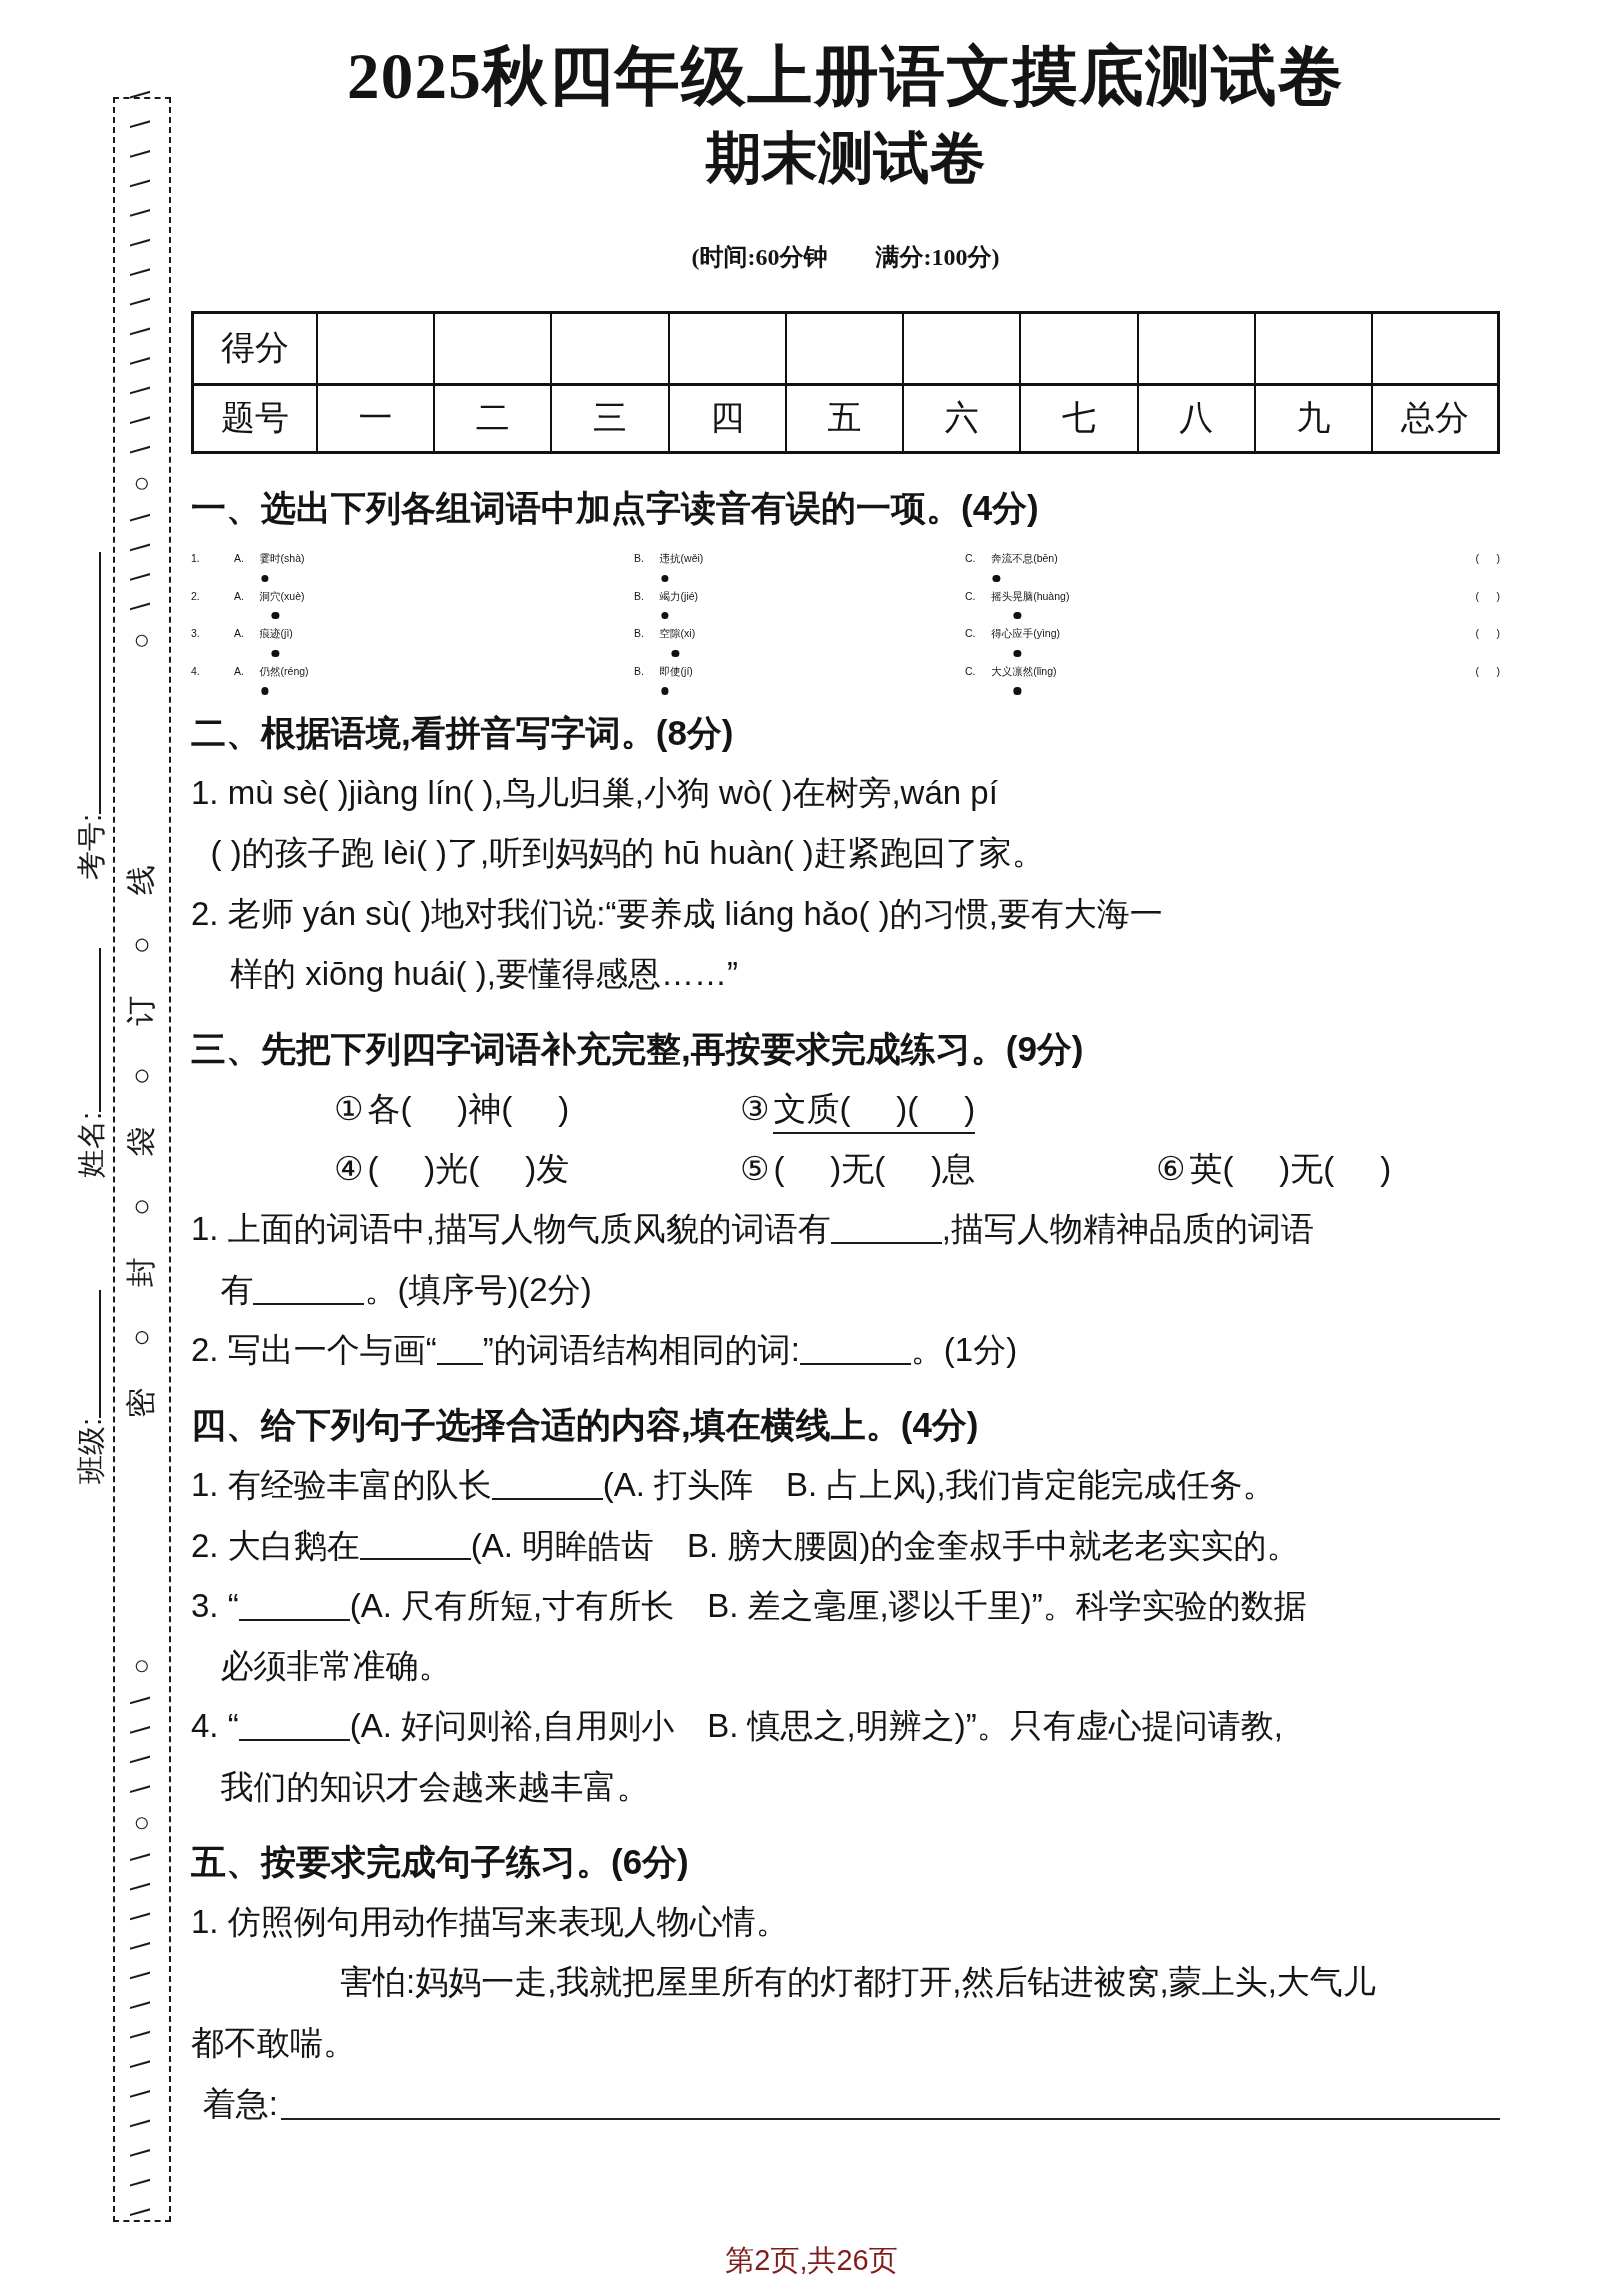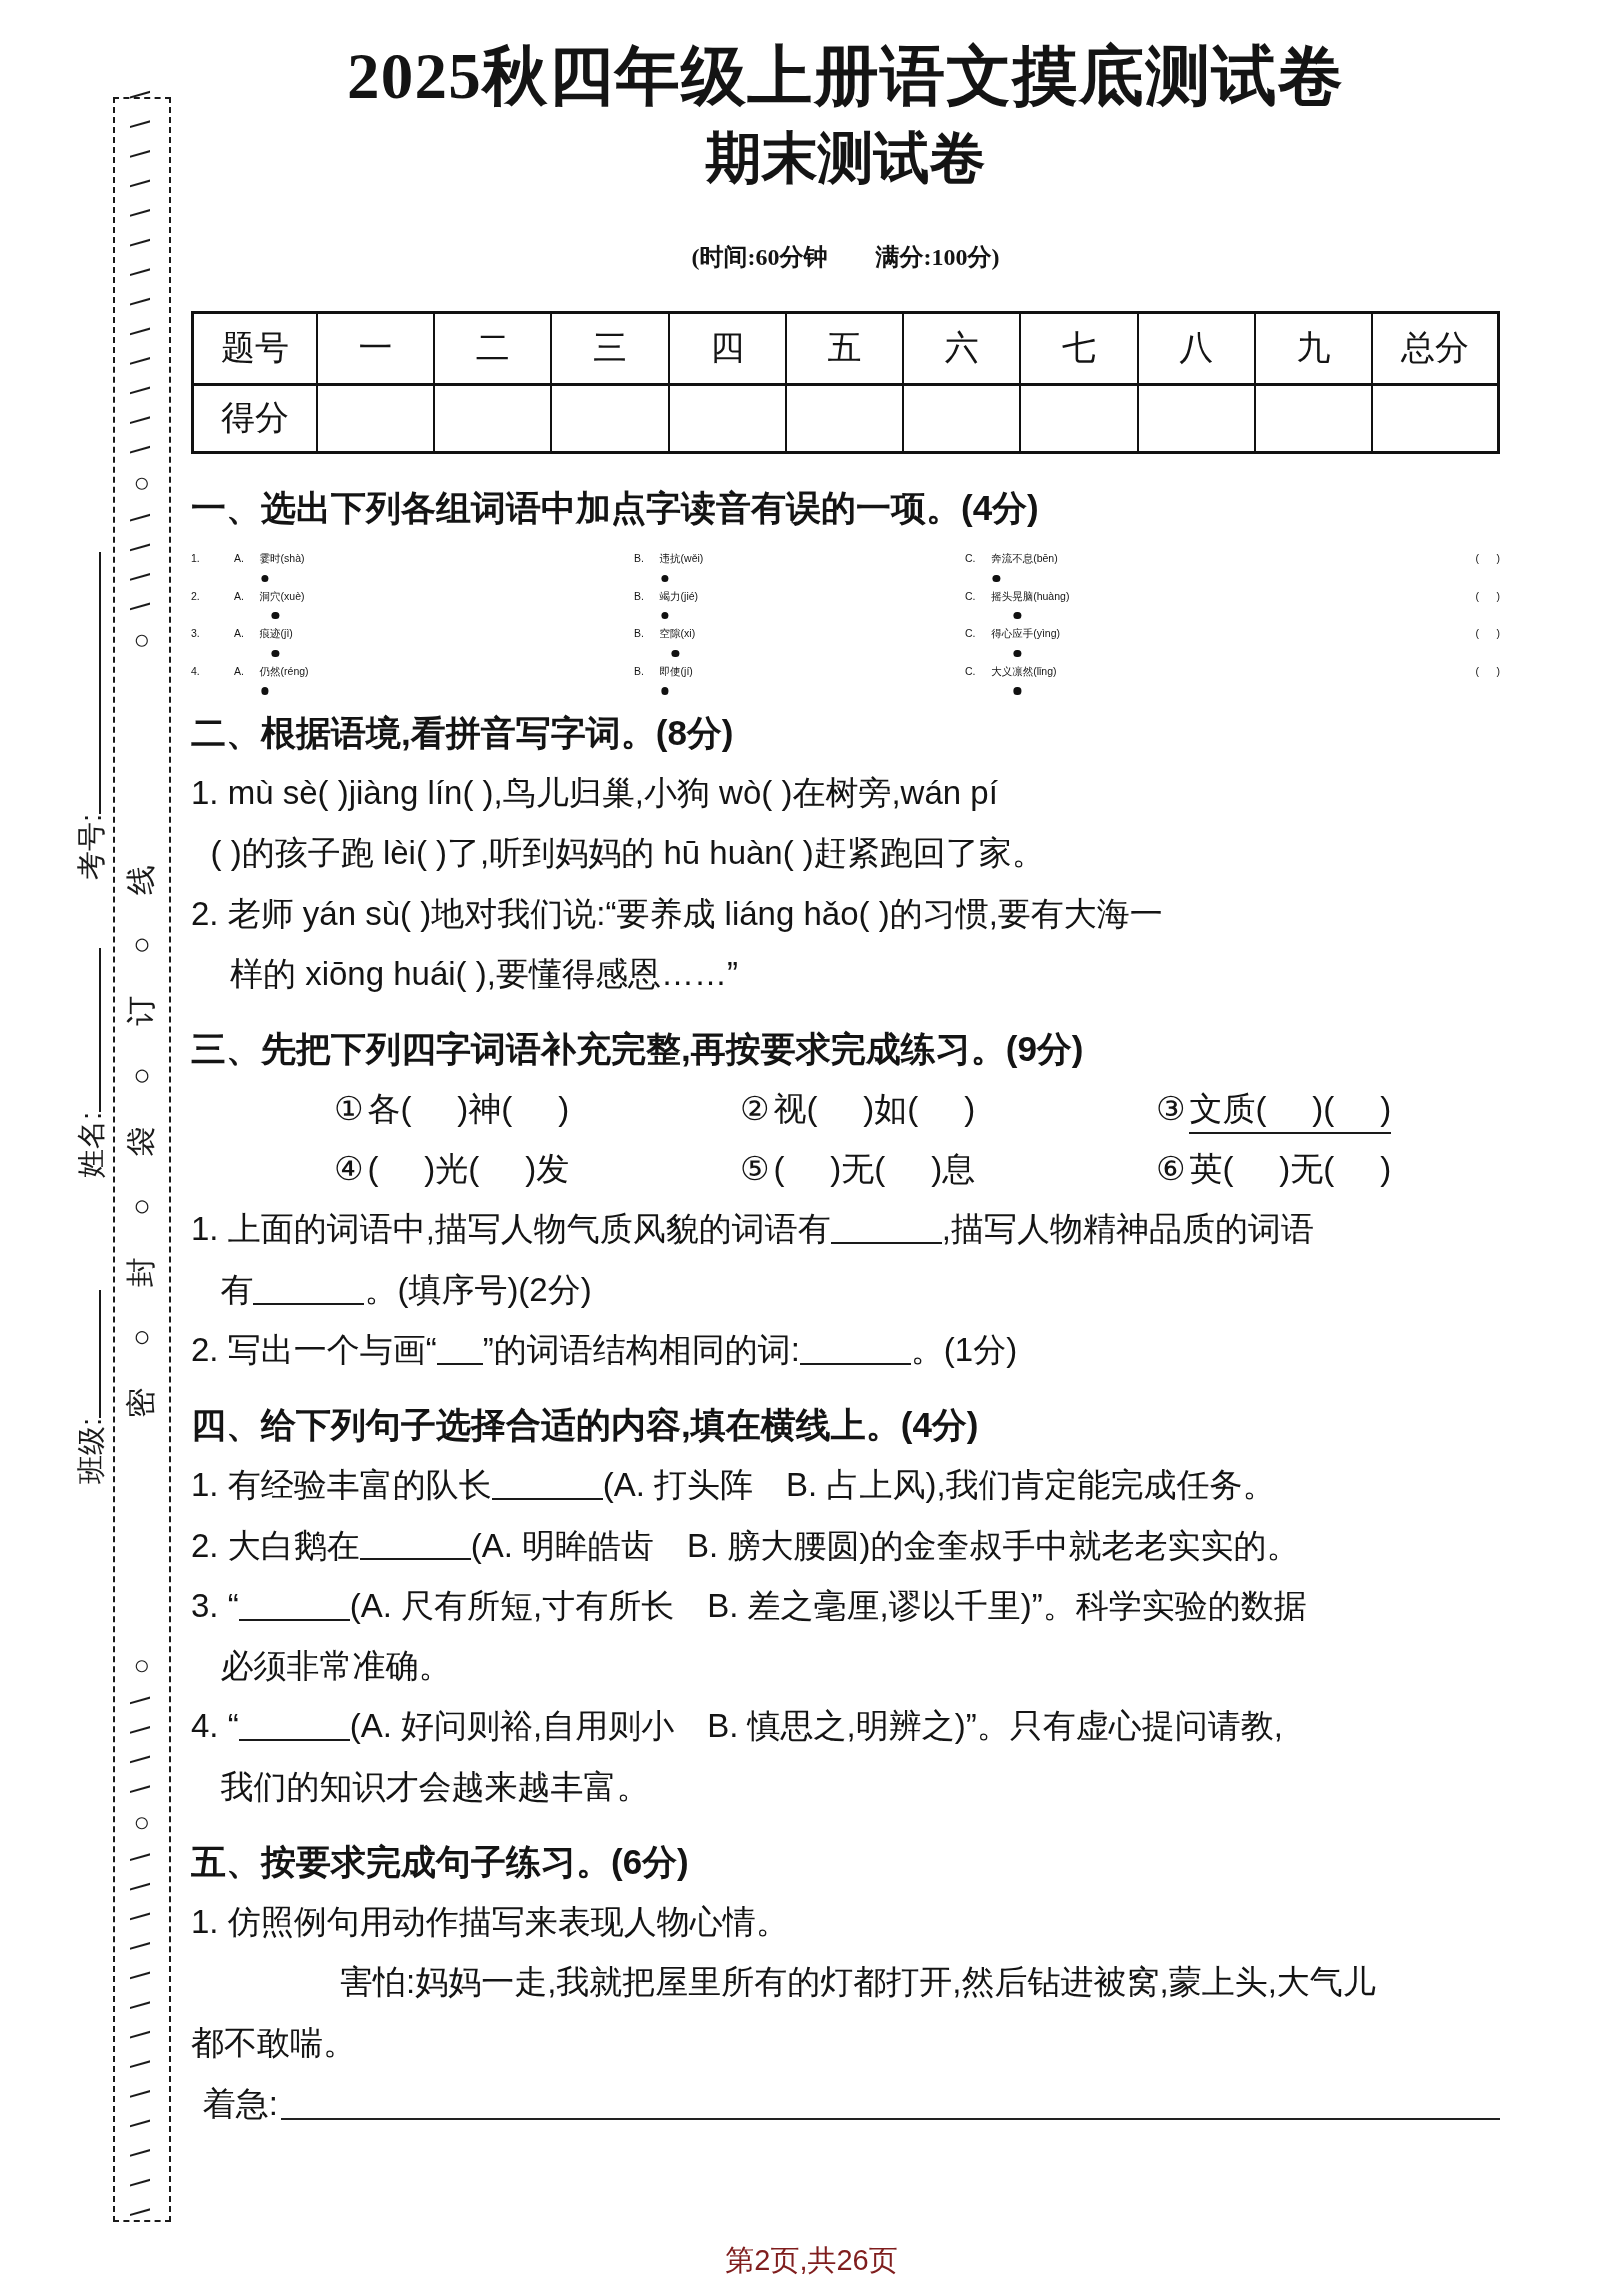--- a/index.html
+++ b/index.html
@@ -91,45 +91,45 @@
 
   <div class="main">
 
     <div class="title">2025秋四年级上册语文摸底测试卷</div>
     <div class="subtitle">期末测试卷</div>
     <div class="info">(时间:60分钟　　满分:100分)</div>
 
     <table class="score">
       <tbody>
           <tr>
+        <td class="cfirst">得分</td>
+        <td></td>
+        <td></td>
+        <td></td>
+        <td></td>
+        <td></td>
+        <td></td>
+        <td></td>
+        <td></td>
+        <td></td>
+        <td class="clast"></td>
+      </tr>
+      <tr>
         <td class="cfirst">题号</td>
         <td>一</td>
         <td>二</td>
         <td>三</td>
         <td>四</td>
         <td>五</td>
         <td>六</td>
         <td>七</td>
         <td>八</td>
         <td>九</td>
         <td class="clast">总分</td>
       </tr>
-      <tr>
-        <td class="cfirst">得分</td>
-        <td></td>
-        <td></td>
-        <td></td>
-        <td></td>
-        <td></td>
-        <td></td>
-        <td></td>
-        <td></td>
-        <td></td>
-        <td class="clast"></td>
-      </tr>
     </tbody>
       </table>
 
     <div class="sec-h">一、选出下列各组词语中加点字读音有误的一项。(4分)</div>
 
     <div class="s1row">
       <span class="col-num">1.</span>
       <span class="col-a"><span class="tag">A.</span><span></span><span class="dot">霎</span><span>时(shà)</span></span>
       <span class="col-b"><span class="tag">B.</span><span></span><span class="dot">违</span><span>抗(wěi)</span></span>
       <span class="col-c"><span class="tag">C.</span><span></span><span class="dot">奔</span><span>流不息(bēn)</span></span>
@@ -162,21 +162,20 @@
 
     <div class="sec-h">二、根据语境,看拼音写字词。(8分)</div>
     <div class="line">1. mù sè(          )jiàng lín(          ),鸟儿归巢,小狗 wò(          )在树旁,wán pí</div>
     <div class="line ind30">(          )的孩子跑 lèi(          )了,听到妈妈的 hū huàn(          )赶紧跑回了家。</div>
     <div class="line">2. 老师 yán sù(          )地对我们说:“要养成 liáng hǎo(          )的习惯,要有大海一</div>
     <div class="line ind60">样的 xiōng huái(          ),要懂得感恩……”</div>
 
     <div class="sec-h">三、先把下列四字词语补充完整,再按要求完成练习。(9分)</div>
     <div class="wrow">
       <span class="wcol1"><span class="circ">①</span><span>各(     )神(     )</span></span>
-      <span class="wcol2"><span class="circ">②</span><span>视(     )如(     )</span></span>
       <span class="wcol3"><span class="circ">③</span><span class="ul3">文质(     )(     )</span></span>
     </div>
     <div class="wrow">
       <span class="wcol1"><span class="circ">④</span><span>(     )光(     )发</span></span>
       <span class="wcol2"><span class="circ">⑤</span><span>(     )无(     )息</span></span>
       <span class="wcol3"><span class="circ">⑥</span><span>英(     )无(     )</span></span>
     </div>
     <div class="line"><span>1. 上面的词语中,描写人物气质风貌的词语有</span><span class="blank w170"></span><span>,描写人物精神品质的词语</span></div>
     <div class="line ind45"><span>有</span><span class="blank w170"></span><span>。(填序号)(2分)</span></div>
     <div class="line"><span>2. 写出一个与画“</span><span class="blank w70"></span><span>”的词语结构相同的词:</span><span class="blank w170"></span><span>。(1分)</span></div>

